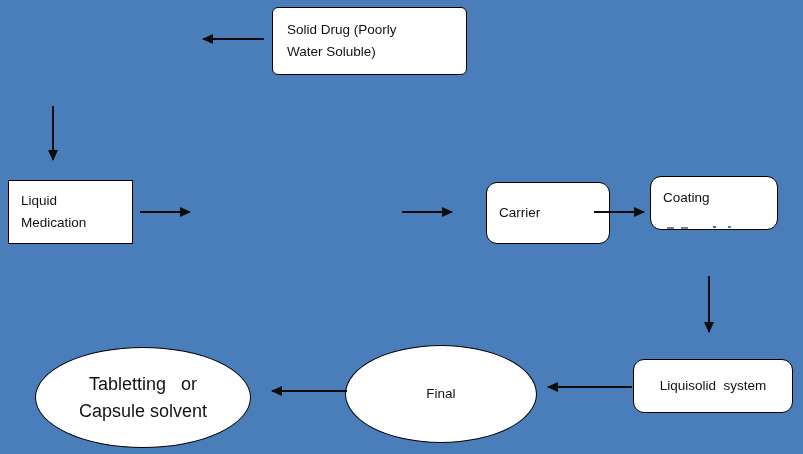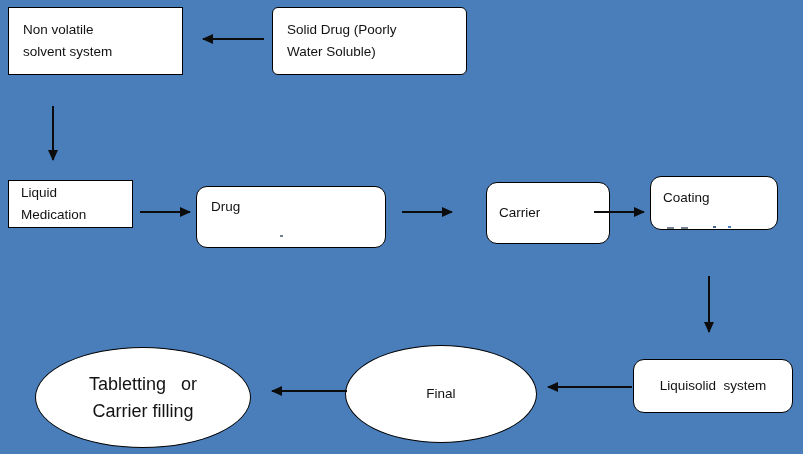--- a/index.html
+++ b/index.html
@@ -83,62 +83,50 @@
     background: #5c6a7a;
     height: 2px;
     opacity: .85;
   }
 </style>
 </head>
 <body>
 
 <div id="canvas">
 
-  <div class="node rect" style="left:8px; top:7px; width:175px; height:68px;">
-    <div class="pad">
-      <span class="line">Non volatile</span>
-      <span class="line">solvent system</span>
-    </div>
-  </div>
 
   <div class="arrow h left" style="left:203px; top:33px; width:61px; height:12px;">
     <span class="shaft"></span>
     <span class="head"></span>
   </div>
 
   <div class="node rect" style="left:272px; top:7px; width:195px; height:68px;border-radius:6px;">
     <div class="pad">
       <span class="line">Solid Drug (Poorly</span>
       <span class="line">Water Soluble)</span>
     </div>
   </div>
 
   <div class="arrow v down" style="left:47px; top:106px; width:12px; height:54px;">
     <span class="shaft"></span>
     <span class="head"></span>
   </div>
 
-  <div class="node rect" style="left:8px; top:180px; width:125px; height:48px;">
+  <div class="node rect" style="left:8px; top:180px; width:125px; height:64px;">
     <div class="pad" style="padding-left:12px;">
       <span class="line">Liquid</span>
       <span class="line">Medication</span>
     </div>
   </div>
 
   <div class="arrow h right" style="left:140px; top:206px; width:50px; height:12px;">
     <span class="shaft"></span>
     <span class="head"></span>
   </div>
 
-  <div class="node rounded" style="left:196px; top:186px; width:190px; height:62px; justify-content:flex-start;">
-    <div class="pad" style="padding-top:9px;">
-      <span class="line">Drug</span>
-    </div>
-    <span class="artifact" style="left:83px; top:48px; width:3px;"></span>
-  </div>
 
   <div class="arrow h right" style="left:402px; top:206px; width:50px; height:12px;">
     <span class="shaft"></span>
     <span class="head"></span>
   </div>
 
   <div class="node rounded" style="left:454px; top:182px; width:124px; height:62px;margin-left:32px;">
     <div class="pad" style="padding-left:12px;">
       <span class="line">Carrier</span>
     </div>
@@ -182,17 +170,17 @@
   </div>
 
   <div class="arrow h left" style="left:272px; top:385px; width:75px; height:12px;">
     <span class="shaft"></span>
     <span class="head"></span>
   </div>
 
   <div class="node ellipse" style="left:35px; top:347px; width:216px; height:101px; font-size:18px; line-height:1.45;">
     <div class="pad">
       <span class="line">Tabletting   or</span>
-      <span class="line">Carrier filling</span>
+      <span class="line">Capsule solvent</span>
     </div>
   </div>
 
 </div>
 
 </body></html>

